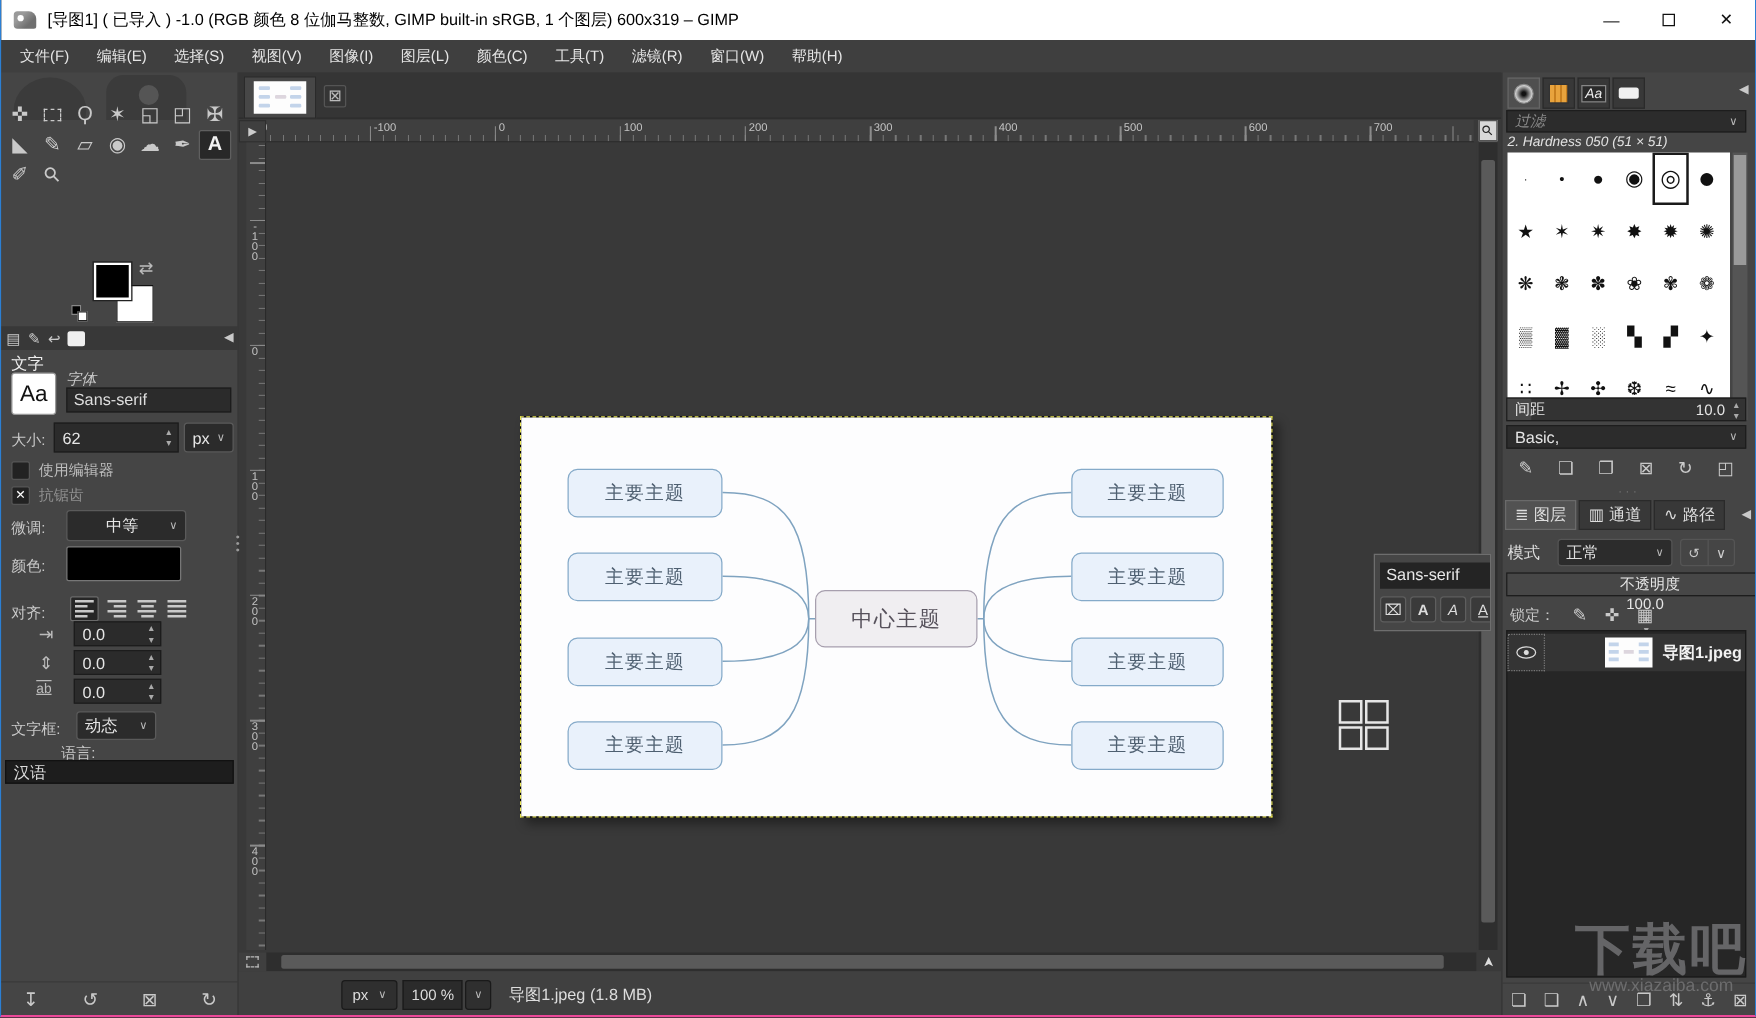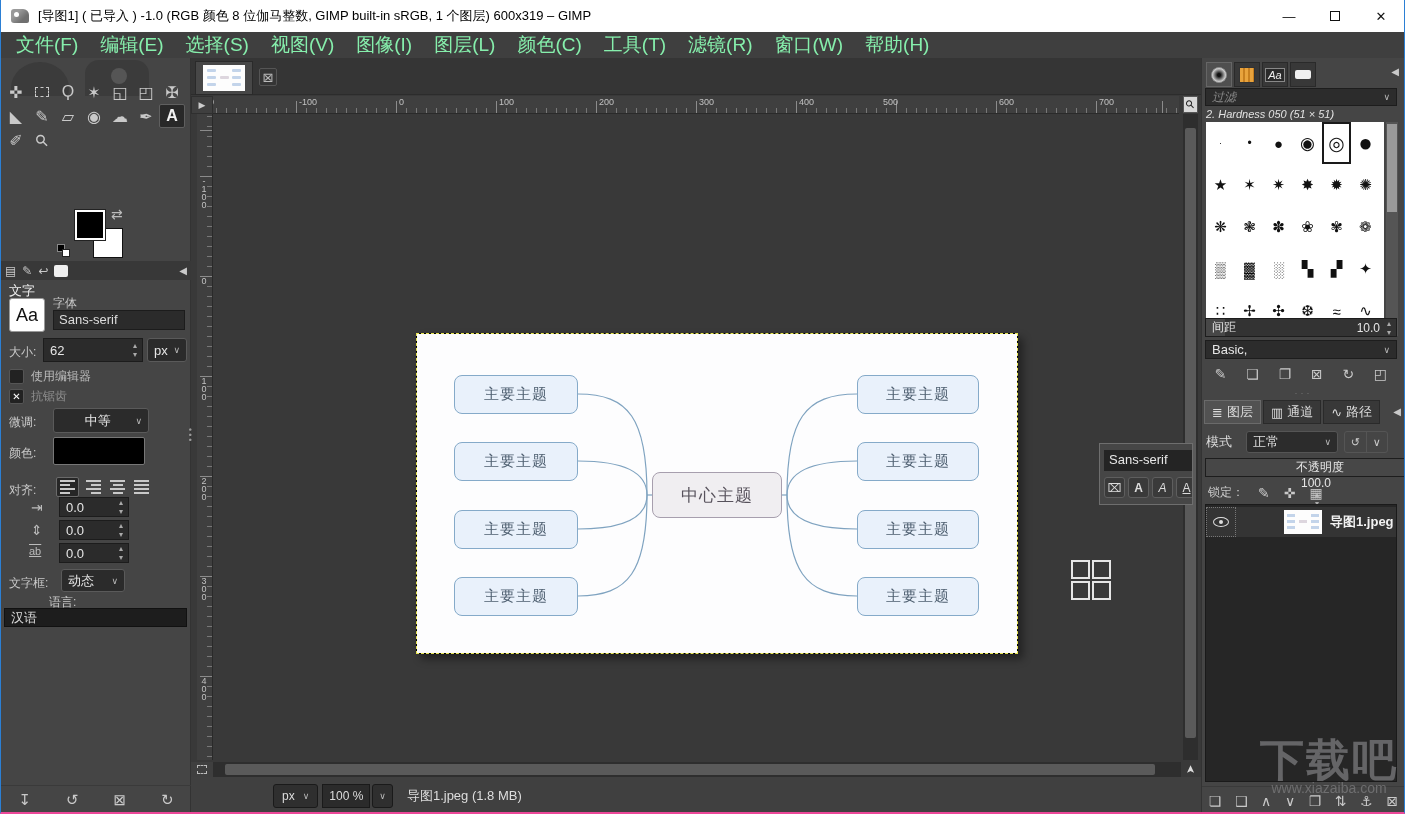--- a/index.html
+++ b/index.html
@@ -13,21 +13,21 @@
   
   .titlebar { position:absolute; left:0; top:0; width:100%; height:32px; background:#ffffff; color:#000; display:flex; align-items:center; }
   .gimp-icon { width:18px; height:14px; margin:0 9px 0 10px; background:linear-gradient(135deg,#9a9a9a 30%,#6f6f6f 70%); border-radius:3px 6px 2px 3px; position:relative; }
   .gimp-icon:after { content:""; position:absolute; left:3px; top:3px; width:5px; height:5px; background:#fff; border-radius:50%; }
   .titlebar .title { font-size:13px; color:#000; }
   .win-btns { margin-left:auto; display:flex; height:32px; }
   .win-btn { width:46px; height:32px; display:flex; align-items:center; justify-content:center; font-size:13px; color:#111; }
   .win-btn .maxbox { width:10px; height:10px; border:1px solid #111; display:block; }
   
   .menubar { position:absolute; left:0; top:32px; width:100%; height:26px; background:#3f3f3f; display:flex; align-items:center; padding-left:4px; }
-  .menu-item { padding:0 11px; font-size:19px; color:#86efac; line-height:26px; }
+  .menu-item { padding:0 11px; font-size:12px; color:#e5e5e5; line-height:26px; }
   
   .toolbox { position:absolute; left:0; top:58px; width:190px; height:756px; background:#454545; border-right:1px solid #333; }
   .wilber { position:absolute; left:0; top:0; width:190px; height:38px; overflow:hidden; }
   .wilber i { position:absolute; background:#3b3b3b; border-radius:50%; }
   .wilber .w1 { left:10px; top:4px; width:58px; height:52px; }
   .wilber .w2 { left:84px; top:2px; width:64px; height:58px; border-radius:14px; }
   .wilber .w3 { left:110px; top:10px; width:16px; height:16px; background:#555; }
   .tools { position:absolute; left:2px; top:22px; width:186px; display:flex; flex-wrap:wrap; }
   .tool { width:26px; height:24px; display:flex; align-items:center; justify-content:center; color:#c9c9c9; font-size:16px; border-radius:2px; }
   .tool.active { background:#282828; border:1px solid #5f5f5f; color:#f2f2f2; font-weight:bold; }
@@ -40,21 +40,21 @@
   .swap { position:absolute; left:40px; top:-2px; font-size:14px; color:#bbb; }
   .mini-reset { position:absolute; left:-14px; top:36px; width:14px; height:14px; }
   .mini-reset .mb { position:absolute; left:0; top:0; width:8px; height:8px; background:#000; border:1px solid #888; }
   .mini-reset .mw { position:absolute; left:5px; top:5px; width:8px; height:8px; background:#fff; border:1px solid #222; }
   
   .to-tabbar { position:absolute; left:0; top:203px; width:190px; height:19px; background:#383838; display:flex; align-items:center; gap:6px; padding:0 4px; color:#c9c9c9; }
   .to-tabbar .sq { width:14px; height:12px; background:#efefef; border-radius:2px; }
   .to-tabbar .collapse { margin-left:auto; font-size:10px; }
   .to-title { position:absolute; left:8px; top:224px; font-size:13px; color:#eee; }
   .aa-btn { position:absolute; left:8px; top:240px; width:36px; height:34px; background:#fff; color:#111; border:1px solid #999; border-radius:3px; font-size:18px; display:flex; align-items:center; justify-content:center; }
-  .font-label { position:absolute; left:52px; top:237px; color:#c9c9c9; }
+  .font-label { position:absolute; left:52px; top:237px; color:#c9c9c9;font-style:italic; }
   .font-field { position:absolute; left:52px; top:252px; width:132px; height:20px; background:#2b2b2b; border:1px solid #1c1c1c; color:#ddd; font-size:13px; line-height:18px; padding-left:5px; }
   .row-label { position:absolute; color:#c9c9c9; font-size:12px; }
   .spinfield { position:absolute; background:#2b2b2b; border:1px solid #1c1c1c; display:flex; align-items:center; color:#e6e6e6; }
   .spinfield .val { flex:1; padding-left:6px; font-size:13px; }
   .spin-btns { width:14px; display:flex; flex-direction:column; align-items:center; line-height:9px; font-size:8px; color:#aaa; }
   .dd { background:#2b2b2b; border:1px solid #5a5a5a; border-radius:3px; display:flex; align-items:center; justify-content:space-between; color:#e6e6e6; padding:0 6px; position:absolute; font-size:13px; }
   .checkrow { position:absolute; display:flex; align-items:center; gap:7px; color:#bdbdbd; }
   .checkbox { width:15px; height:15px; background:#222; border:1px solid #555; border-radius:2px; display:flex; align-items:center; justify-content:center; font-size:10px; color:#fff; }
   .color-swatch { position:absolute; left:52px; top:379px; width:92px; height:28px; background:#000; border:1px solid #777; border-radius:2px; }
   .al-btn { width:23px; height:20px; display:flex; flex-direction:column; justify-content:center; gap:2px; padding:2px 3px; border-radius:2px; }
@@ -360,21 +360,21 @@
     </div>
     <div class="corner">▶</div>
     <div class="hruler">
       <span style="left:-17px;">-200</span>
       <span style="left:86px;">-100</span>
       <span style="left:186px;">0</span>
       <span style="left:286px;">100</span>
       <span style="left:386px;">200</span>
       <span style="left:486px;">300</span>
       <span style="left:586px;">400</span>
-      <span style="left:670px;">500</span>
+      <span style="left:686px;">500</span>
       <span style="left:786px;">600</span>
       <span style="left:886px;">700</span>
     </div>
     <div class="vruler">
       <span style="top:62px;">-100</span>
       <span style="top:162px;">0</span>
       <span style="top:262px;">100</span>
       <span style="top:362px;">200</span>
       <span style="top:462px;">300</span>
       <span style="top:562px;">400</span>

